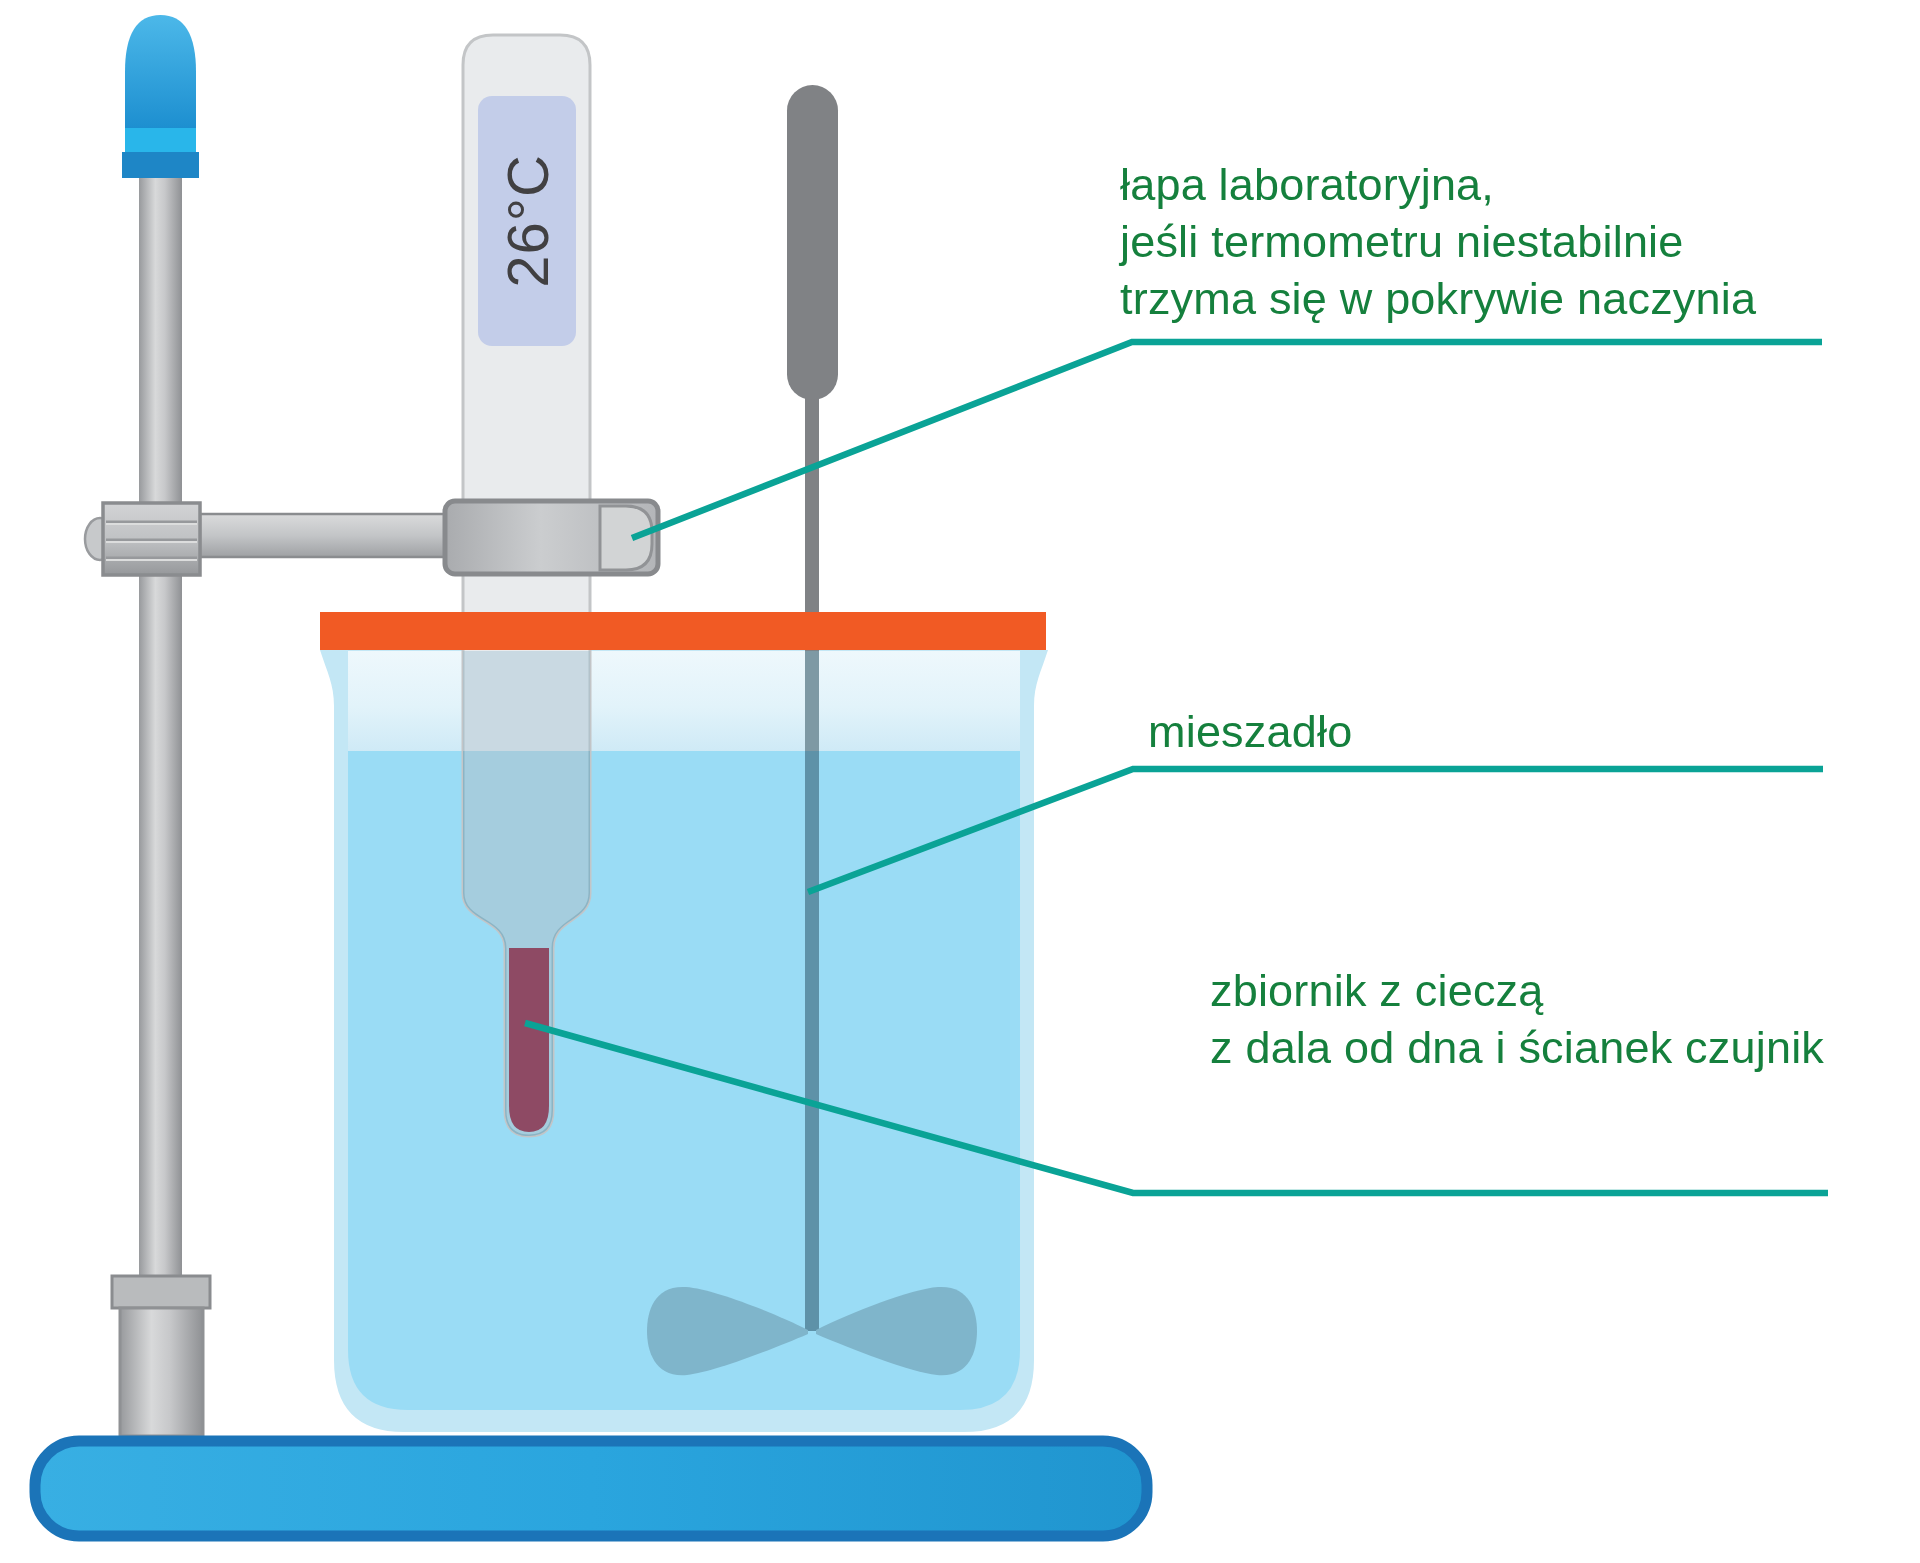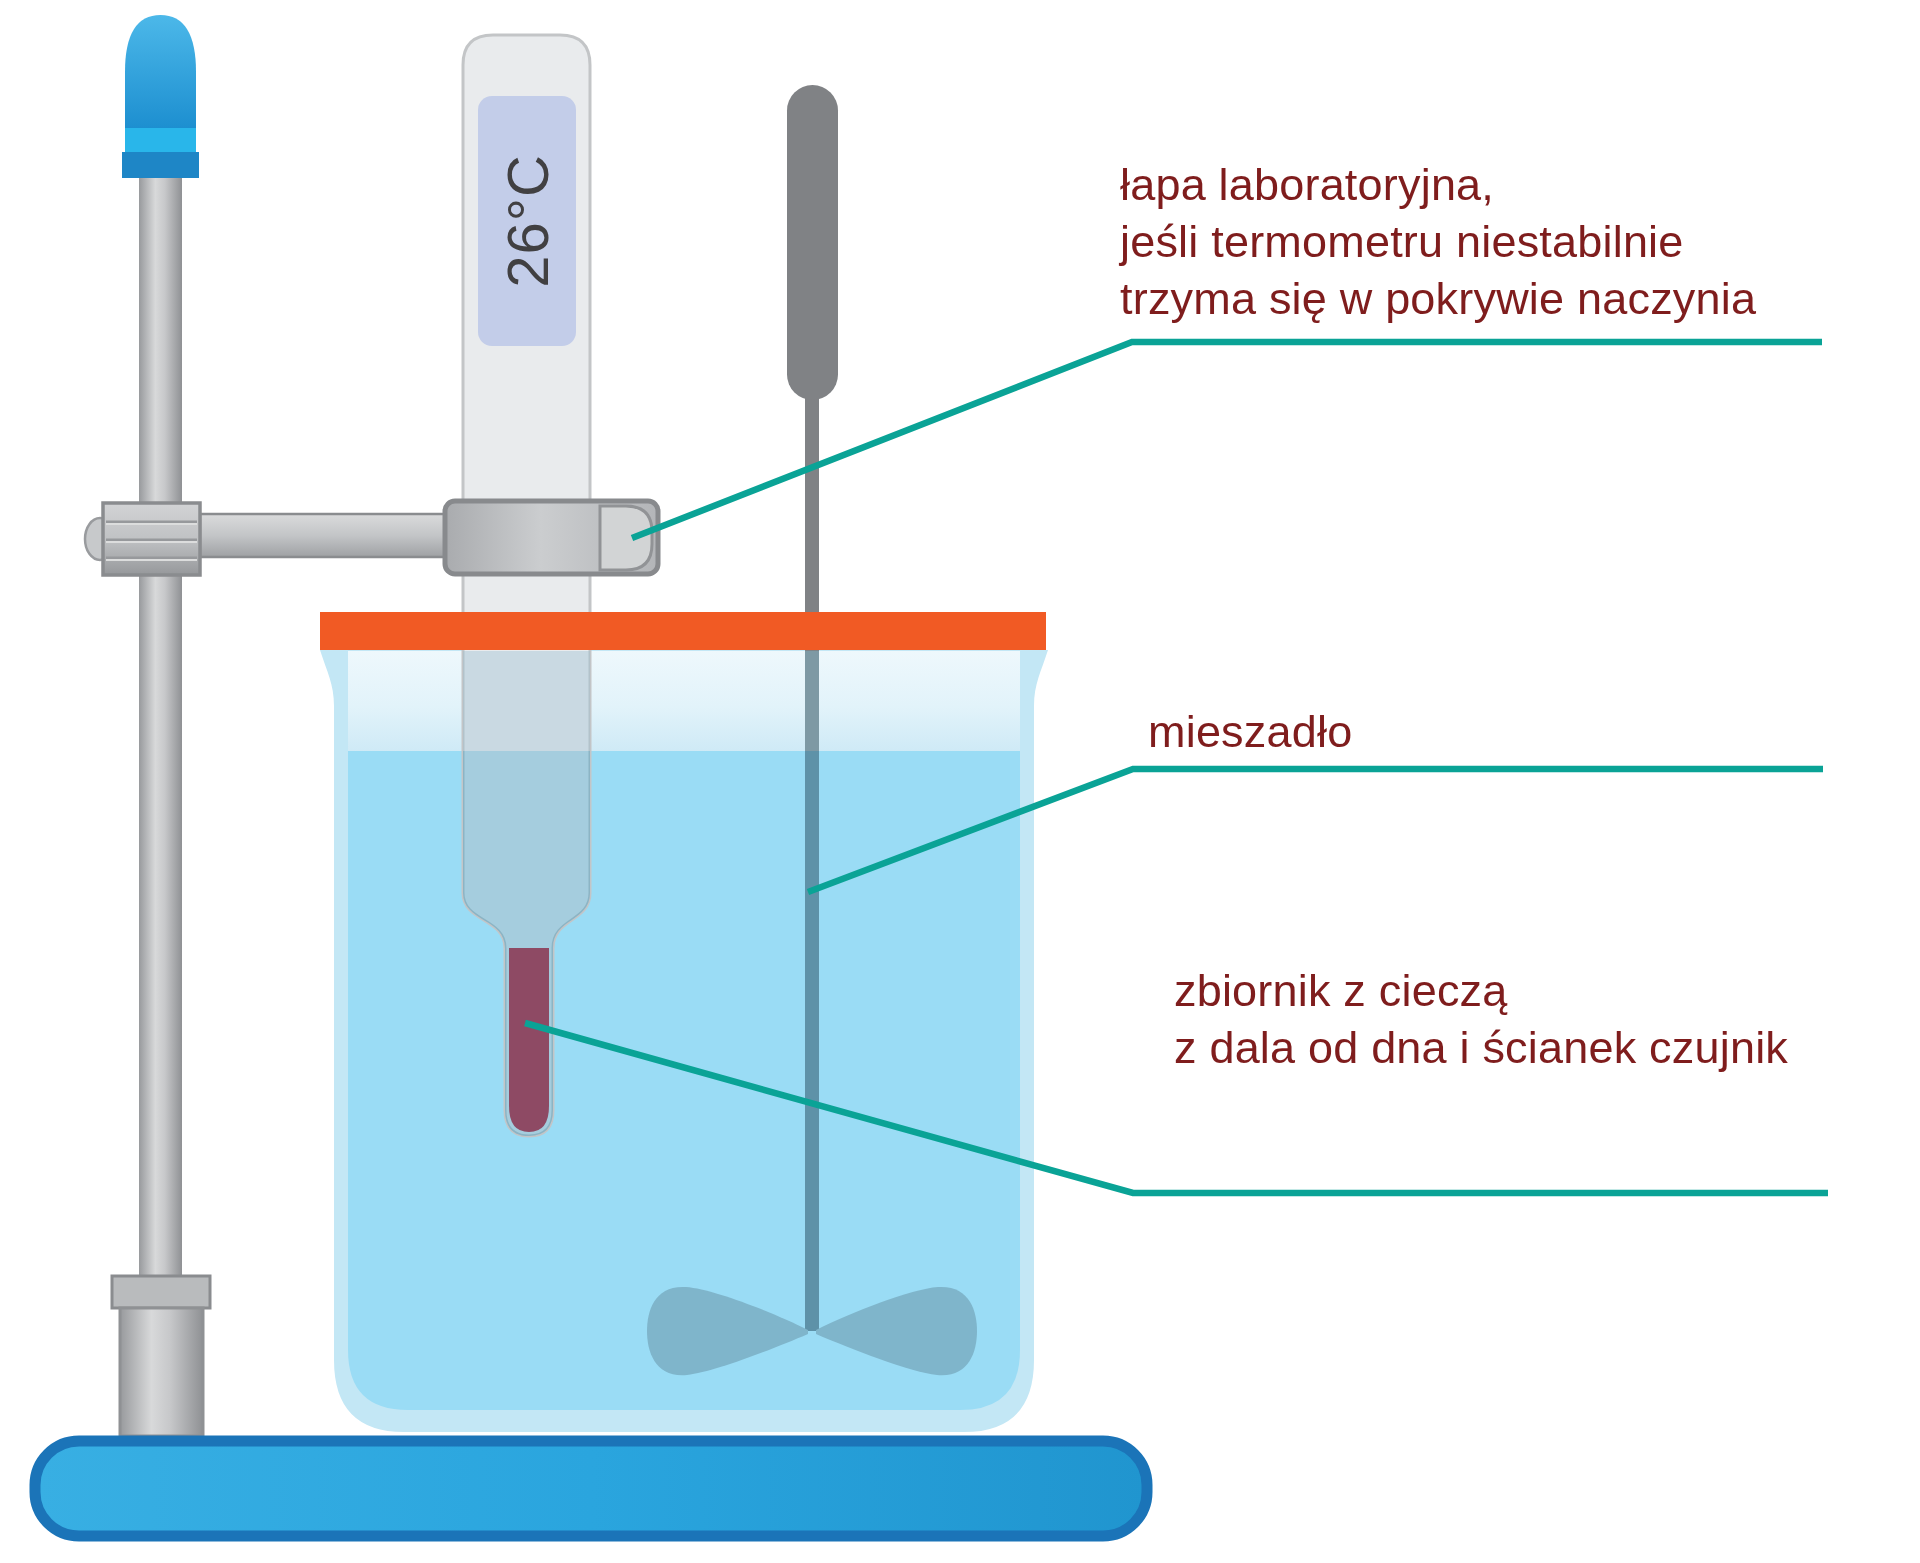--- a/index.html
+++ b/index.html
@@ -6,21 +6,21 @@
   #stage{
     position:relative;
     width:1920px;height:1563px;
     background:#ffffff;
     font-family:"Liberation Sans", sans-serif;
     overflow:hidden;
   }
   #diagram-svg{position:absolute;left:0;top:0;}
   .callout-label{
     position:absolute;
-    color:#7f1d1d;
+    color:#15803d;
     font-size:45px;
     line-height:57px;
     white-space:nowrap;
     letter-spacing:0.2px;
   }
   #thermo-reading{
     position:absolute;
     left:402px;top:172px;
     width:250px;height:98px;
     transform:rotate(-90deg);
@@ -145,18 +145,18 @@
   <div class="callout-label" style="left:1120px;top:156px;">
     <div>łapa laboratoryjna,</div>
     <div>jeśli termometru niestabilnie</div>
     <div>trzyma się w pokrywie naczynia</div>
   </div>
 
   <div class="callout-label" style="left:1148px;top:703px;">
     <div>mieszadło</div>
   </div>
 
-  <div class="callout-label" style="left:1174px;top:962px;">
+  <div class="callout-label" style="left:1210px;top:962px;">
     <div>zbiornik z cieczą</div>
     <div>z dala od dna i ścianek czujnik</div>
   </div>
 
 </div>
 
 </body></html>

